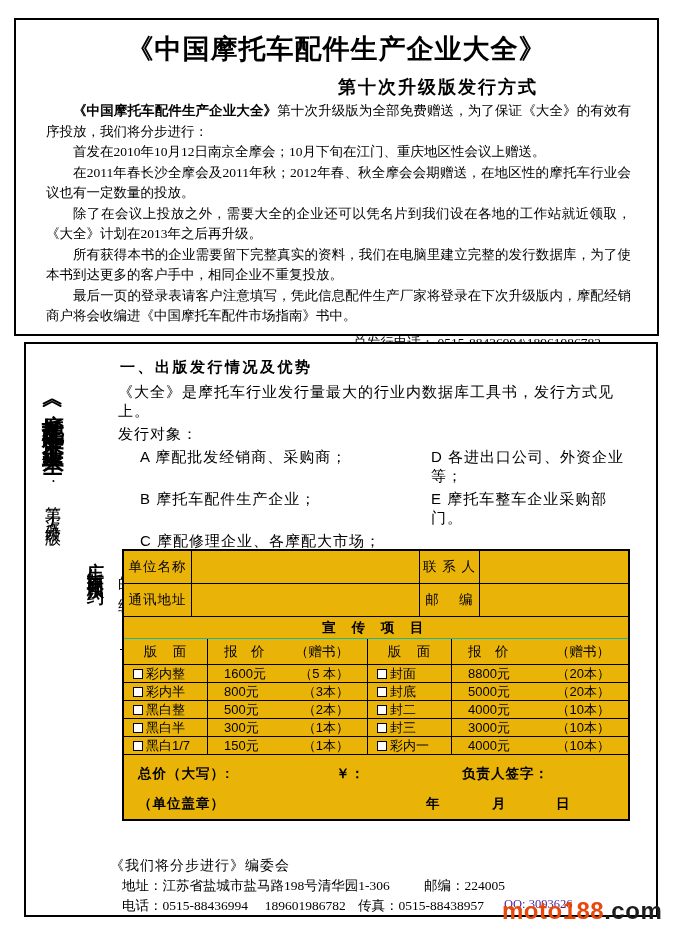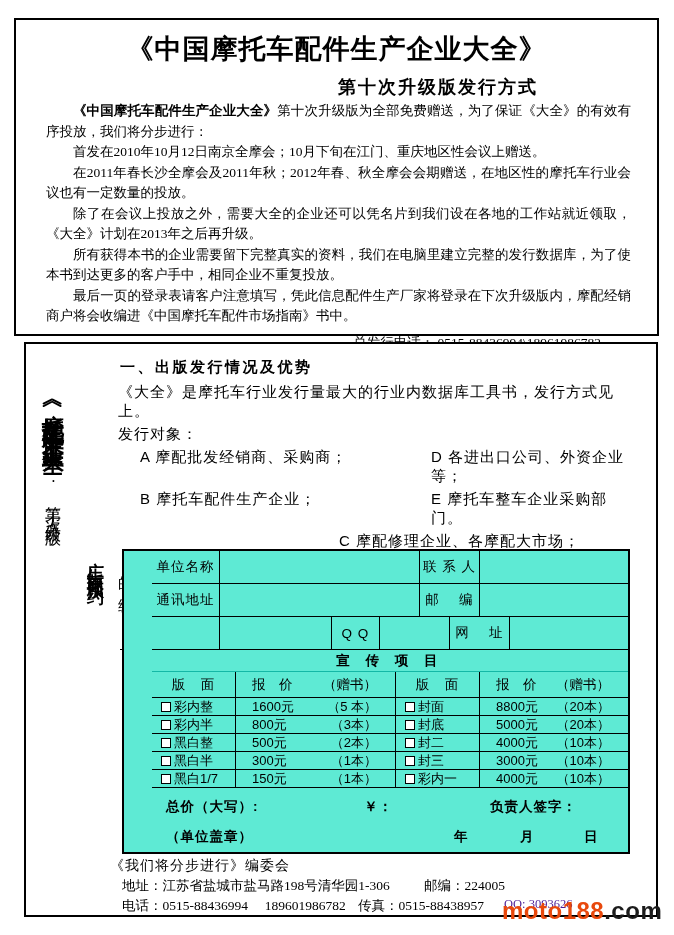--- a/index.html
+++ b/index.html
@@ -34,29 +34,29 @@
                 font-family:"Liberation Serif", serif; }
   .v-label { position:absolute; left:58px; top:205px; writing-mode:vertical-rl;
              text-orientation:upright; font-size:17px; font-weight:bold;
              letter-spacing:5px; font-family:"Liberation Sans", sans-serif; }
 
   
   .content { position:absolute; left:92px; top:11px; width:512px;
              font-family:"Liberation Sans", sans-serif; font-size:15px; }
   .sec-h1 { font-weight:bold; letter-spacing:2.5px; margin:3px 0 6px 2px; }
   .line { margin:4px 0; letter-spacing:1px; }
-  .aud-row { display:flex; margin:4px 0; padding-left:22px; letter-spacing:1px;justify-content:flex-end; }
+  .aud-row { display:flex; margin:4px 0; padding-left:22px; letter-spacing:1px; }
   .aud-left { width:291px; flex:0 0 291px; }
   .sec-h2 { display:inline-block; font-weight:bold; letter-spacing:2.5px;
             border-bottom:1.5px solid #000; padding:0 4px 3px 2px; margin:7px 0 0 2px; }
 
   
   .form { position:absolute; left:96px; top:205px; width:508px;
           border:2px solid #000; font-family:"Liberation Sans", sans-serif;
-          font-size:13.5px; background:#5eead4;padding-left:28px; }
+          font-size:13.5px; background:#eab308; }
   .frow { display:flex; border-bottom:1px solid #000; }
   .frow:last-child { border-bottom:none; }
   .cell { border-right:1px solid #000; display:flex; align-items:center;
           justify-content:center; }
   .cell:last-child { border-right:none; }
   .h33 { height:33px; }
   .lab { font-weight:normal; letter-spacing:1px; }
   .w68 { flex:0 0 68px; } .w60 { flex:0 0 60px; } .w148 { flex:0 0 148px; }
   .w112 { flex:0 0 112px; } .w48 { flex:0 0 48px; } .w70 { flex:0 0 70px; }
   .grow { flex:1 1 auto; }
@@ -155,28 +155,20 @@
         <div class="cell w148"></div>
       </div>
 
       <div class="frow h33">
         <div class="cell lab w68">通讯地址</div>
         <div class="cell grow"></div>
         <div class="cell lab w60">邮　 编</div>
         <div class="cell w148"></div>
       </div>
 
-      <div class="frow h33">
-        <div class="cell w68"></div>
-        <div class="cell w112"></div>
-        <div class="cell lab w48">Q Q</div>
-        <div class="cell w70"></div>
-        <div class="cell lab w60">网　 址</div>
-        <div class="cell grow"></div>
-      </div>
 
       <div class="promo-row">宣 传 项 目</div>
 
       <div class="frow phead">
         <div class="cell lab w84">版　面</div>
         <div class="cell pricecell w160">
           <span>报　价</span>
           <span>（赠书）</span>
         </div>
         <div class="cell lab w84">版　面</div>

